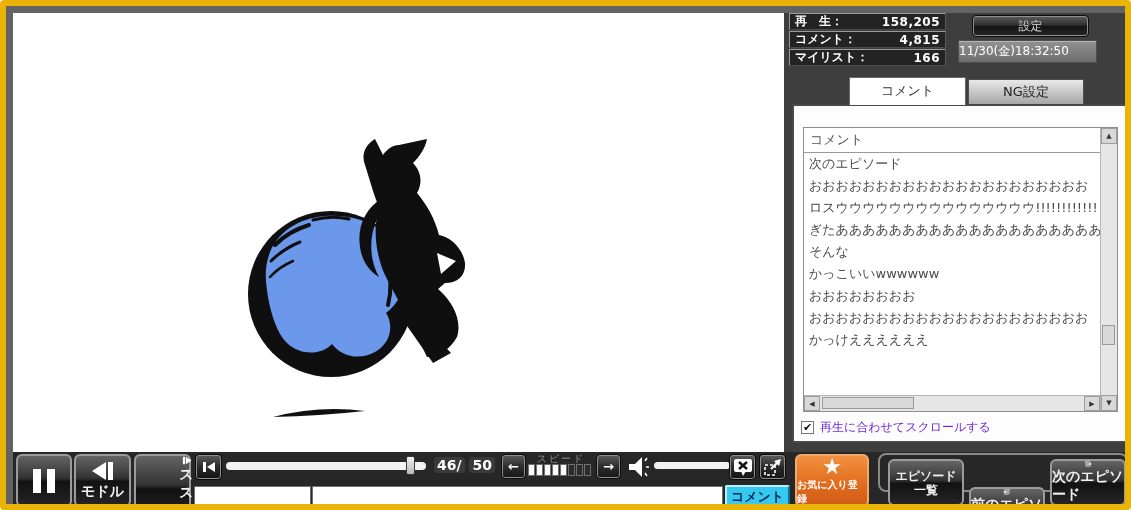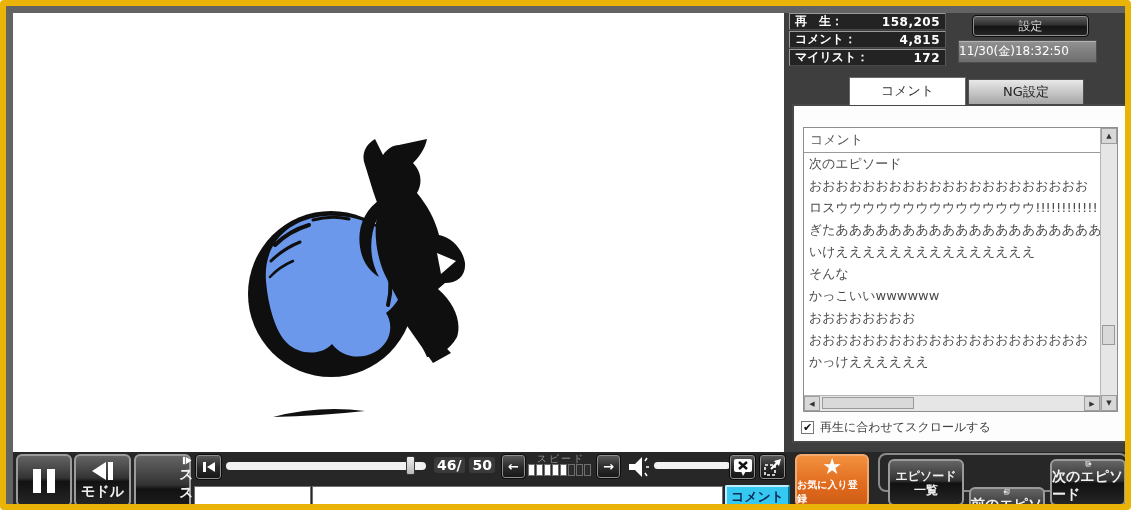--- a/index.html
+++ b/index.html
@@ -96,21 +96,21 @@
   .sbtn{
     background:#d8d8d8; border:1px solid #9e9e9e; font-size:7px; color:#333;
     display:flex; align-items:center; justify-content:center; cursor:pointer;
   }
 
   .autoscroll{ position:absolute; left:7px; bottom:5px; display:flex; align-items:center; gap:6px; }
   .checkbox{
     width:13px; height:13px; background:#fff; border:1px solid #777;
     font-size:11px; line-height:11px; text-align:center; color:#111; cursor:pointer;
   }
-  .autoscroll label{ font-size:12px; color:#404040;font-family:Liberation Mono, monospace; }
+  .autoscroll label{ font-size:12px; color:#6d28d9;font-family:Liberation Mono, monospace; }
 
   
   .bottom-bar{ position:absolute; left:7px; top:446px; width:1117px; height:57px; background:#272727; }
 
   .gbtn{
     position:absolute; cursor:pointer;
     background:linear-gradient(180deg,#646464,#333 45%,#121212 52%,#252525);
     border:2px solid #9b9b9b; border-radius:6px; color:#e9e9e9;
     display:flex; flex-direction:column; align-items:center; justify-content:center;
   }
@@ -216,40 +216,39 @@
       <div class="stat-row">
         <span>再　生：</span>
         <span class="v">158,205</span>
       </div>
       <div class="stat-row">
         <span>コメント：</span>
         <span class="v">4,815</span>
       </div>
       <div class="stat-row">
         <span>マイリスト：</span>
-        <span class="v">172</span>
+        <span class="v">166</span>
       </div>
     </div>
 
     <div class="settings-btn">設定</div>
     <div class="date-box">11/30(金)18:32:50</div>
 
     <div class="tab tab-comment">コメント</div>
     <div class="tab tab-ng">NG設定</div>
 
     <div class="comment-outer">
       <div class="listbox">
         <div class="list-main">
           <div class="list-header">コメント</div>
           <div class="list-rows">
               <div class="comment-row">次のエピソード</div>
               <div class="comment-row">おおおおおおおおおおおおおおおおおおおおお</div>
               <div class="comment-row">ロスウウウウウウウウウウウウウウウ!!!!!!!!!!!!</div>
               <div class="comment-row">ぎたああああああああああああああああああああ</div>
-              <div class="comment-row">いけえええええええええええええええ</div>
               <div class="comment-row">そんな</div>
               <div class="comment-row">かっこいいwwwwww</div>
               <div class="comment-row">おおおおおおおお</div>
               <div class="comment-row">おおおおおおおおおおおおおおおおおおおおお</div>
               <div class="comment-row">かっけええええええ</div>
             </div>
           <div class="hscroll">
             <div class="sbtn">◀</div>
             <div class="track">
               <div class="hthumb"></div>

